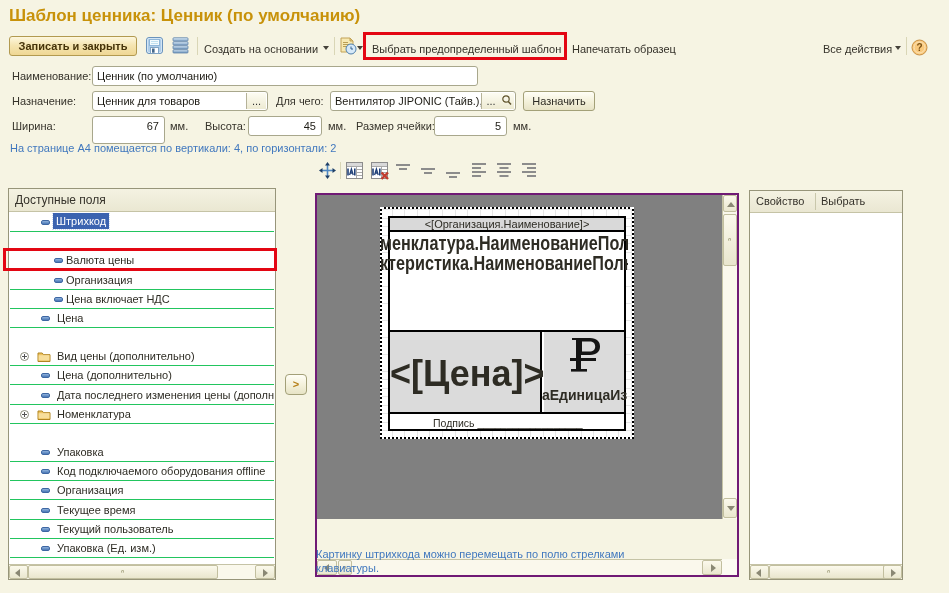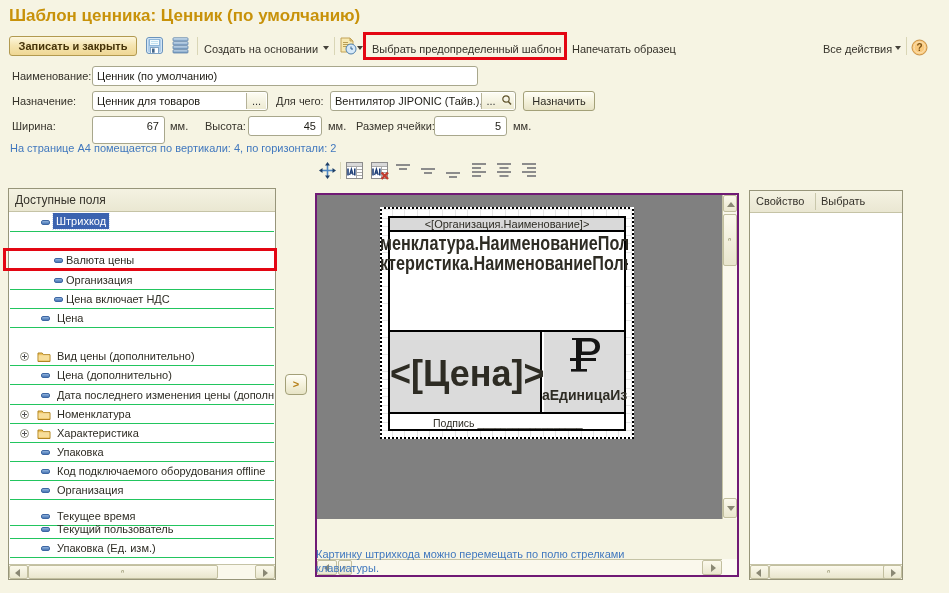--- a/index.html
+++ b/index.html
@@ -255,44 +255,33 @@
         <span class="expander plus" style="left:10px; top:5px;">
           <i></i>
           <b></b>
         </span>
         <svg class="folder" style="left:27px; top:4px;" width="13" height="11" viewBox="0 0 13 11">
           <path d="M0.5 2 h4.2 l1.3 1.7 h6.5 v6.8 h-12 z" fill="#EFC25E" stroke="#B08522"></path>
           <path d="M1.1 4.2 h10.8 v5.2 h-10.8 z" fill="#F7DE9B"></path>
         </svg>
         <span style="position:absolute; left:47px; top:3px;">Номенклатура</span>
       </div>
-      <div class="trow" style="top:211px;">
-        <span class="expander plus" style="left:10px; top:5px;">
-          <i></i>
-          <b></b>
-        </span>
-        <svg class="folder" style="left:27px; top:4px;" width="13" height="11" viewBox="0 0 13 11">
-          <path d="M0.5 2 h4.2 l1.3 1.7 h6.5 v6.8 h-12 z" fill="#EFC25E" stroke="#B08522"></path>
-          <path d="M1.1 4.2 h10.8 v5.2 h-10.8 z" fill="#F7DE9B"></path>
-        </svg>
-        <span style="position:absolute; left:47px; top:3px;">Характеристика</span>
-      </div>
       <div class="trow" style="top:230px;">
         <span class="dash" style="left:31px; top:7px;"></span>
         <span style="position:absolute; left:47px; top:3px;">Упаковка</span>
       </div>
       <div class="trow" style="top:249px;">
         <span class="dash" style="left:31px; top:7px;"></span>
         <span style="position:absolute; left:47px; top:3px;">Код подключаемого оборудования offline</span>
       </div>
       <div class="trow" style="top:268px;">
         <span class="dash" style="left:31px; top:7px;"></span>
         <span style="position:absolute; left:47px; top:3px;">Организация</span>
       </div>
-      <div class="trow" style="top:294px;padding-left:8px;">
+      <div class="trow" style="top:288px;padding-left:8px;">
         <span class="dash" style="left:31px; top:7px;"></span>
         <span style="position:absolute; left:47px; top:3px;">Текущее время</span>
       </div>
       <div class="trow" style="top:307px;">
         <span class="dash" style="left:31px; top:7px;"></span>
         <span style="position:absolute; left:47px; top:3px;">Текущий пользователь</span>
       </div>
       <div class="trow" style="top:326px;">
         <span class="dash" style="left:31px; top:7px;"></span>
         <span style="position:absolute; left:47px; top:3px;">Упаковка (Ед. изм.)</span>

